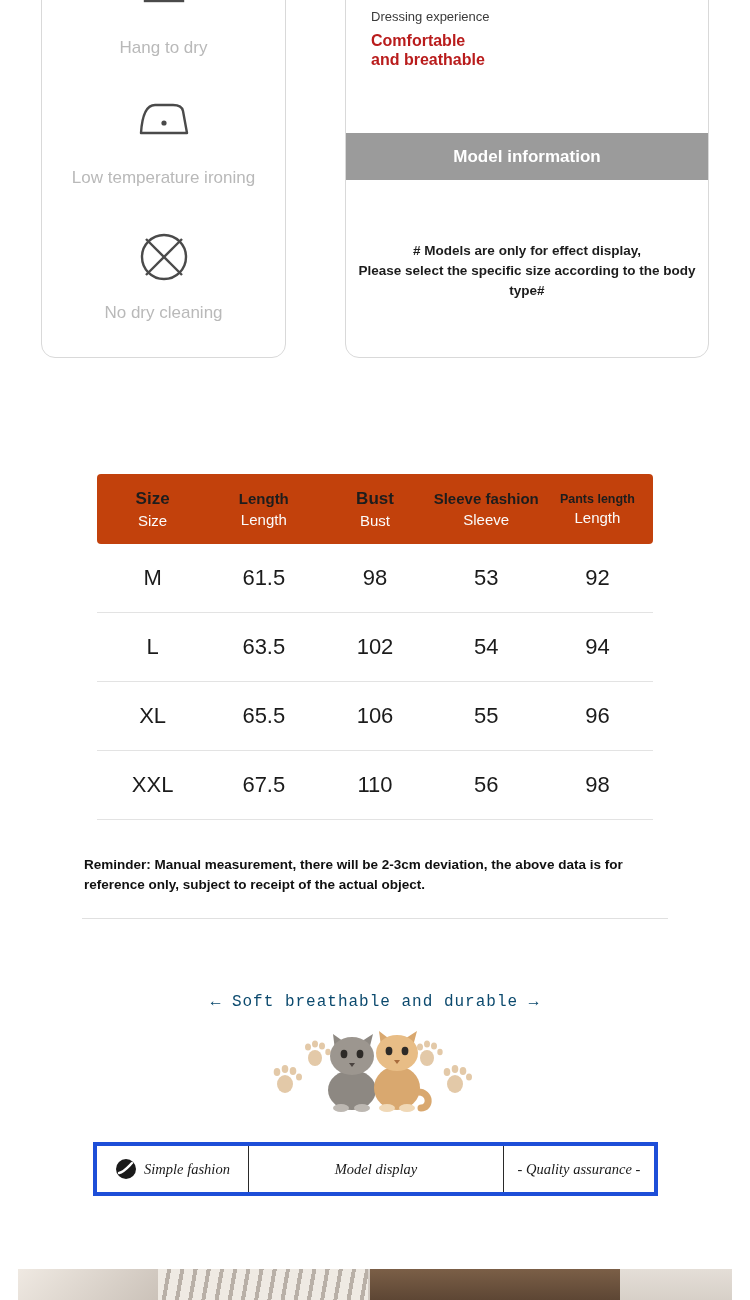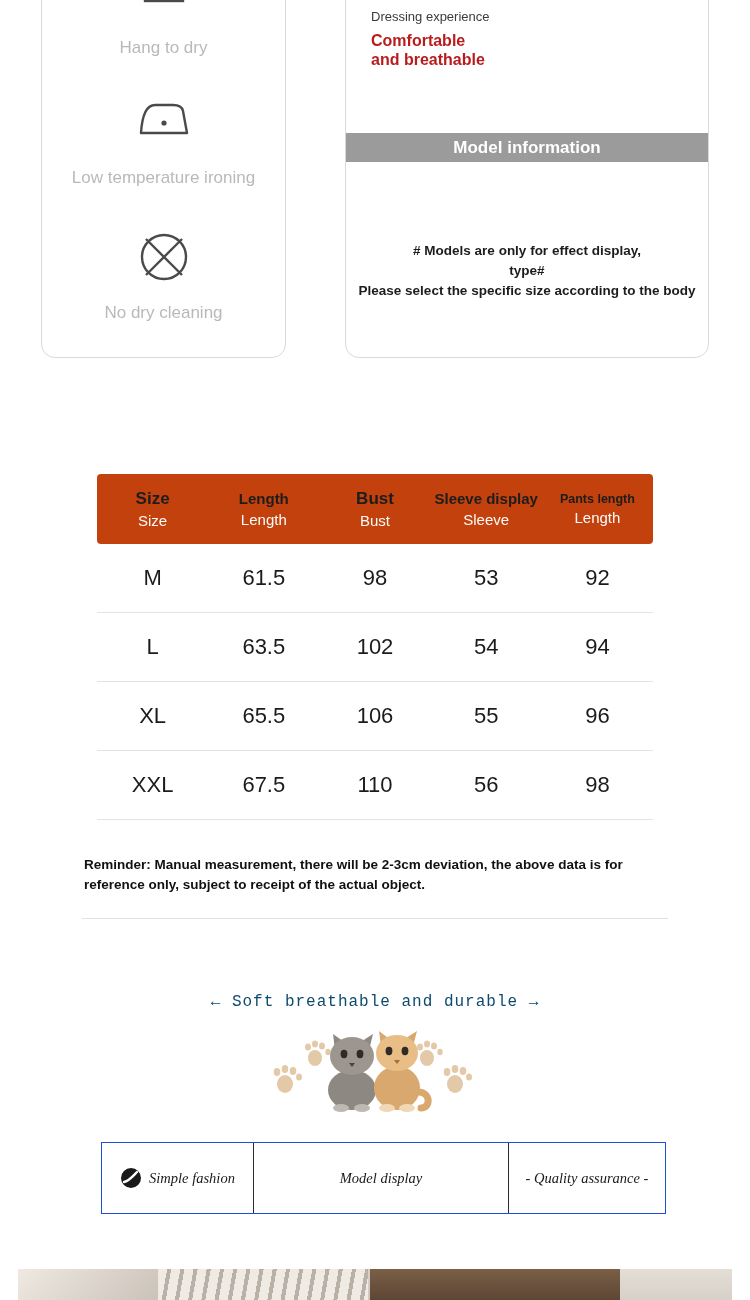--- a/index.html
+++ b/index.html
@@ -89,21 +89,21 @@
     font-size: 16px;
     font-weight: bold;
     color: #b91c1c;
     line-height: 19px;
   }
   .mc-banner {
     position: absolute;
     left: 0;
     top: 332px;
     width: 100%;
-    height: 29px;
+    height: 47px;
     background: #9b9b9b;
     color: #ffffff;
     font-size: 17px;
     font-weight: bold;
     display: flex;
     align-items: center;
     justify-content: center;
   }
   .mc-note {
     position: absolute;
@@ -204,26 +204,25 @@
     width: 240px;
     height: 90px;
   }
 
   
   .badge-bar {
     position: absolute;
     left: 93px;
     top: 1142px;
     width: 565px;
-    height: 72px;
-    border: 1px solid #1d4ed8;
+    height: 54px;
+    border: 4px solid #1d4ed8;
     display: flex;
     box-sizing: border-box;
     background: #fff;
-    margin-left: 8px;
   }
   .badge-cell {
     display: flex;
     align-items: center;
     justify-content: center;
     font-family: "Liberation Serif", serif;
     font-style: italic;
     font-size: 14.5px;
     color: #1a1a1a;
     box-sizing: border-box;
@@ -309,22 +308,22 @@
 
   <div class="model-card">
     <div class="mc-section-label">Dressing experience</div>
     <div class="mc-big-text">
       <div>Comfortable</div>
       <div>and breathable</div>
     </div>
     <div class="mc-banner">Model information</div>
     <div class="mc-note">
       <div># Models are only for effect display,</div>
+      <div>Please select the specific size according to the body</div>
       <div>type#</div>
-      <div>Please select the specific size according to the body</div>
     </div>
   </div>
 
 </div>
 
 <div class="size-table">
 
   <div class="st-head">
     <div class="st-head-cell c0">
       <span class="en">Size</span>
@@ -332,21 +331,21 @@
     </div>
     <div class="st-head-cell c1">
       <span class="en">Length</span>
       <span class="sub">Length</span>
     </div>
     <div class="st-head-cell c2">
       <span class="en">Bust</span>
       <span class="sub">Bust</span>
     </div>
     <div class="st-head-cell c3">
-      <span class="en">Sleeve display</span>
+      <span class="en">Sleeve fashion</span>
       <span class="sub">Sleeve</span>
     </div>
     <div class="st-head-cell c4">
       <span class="en">Pants length</span>
       <span class="sub">Length</span>
     </div>
   </div>
 
   <div class="st-row">
     <div class="st-cell">M</div>

